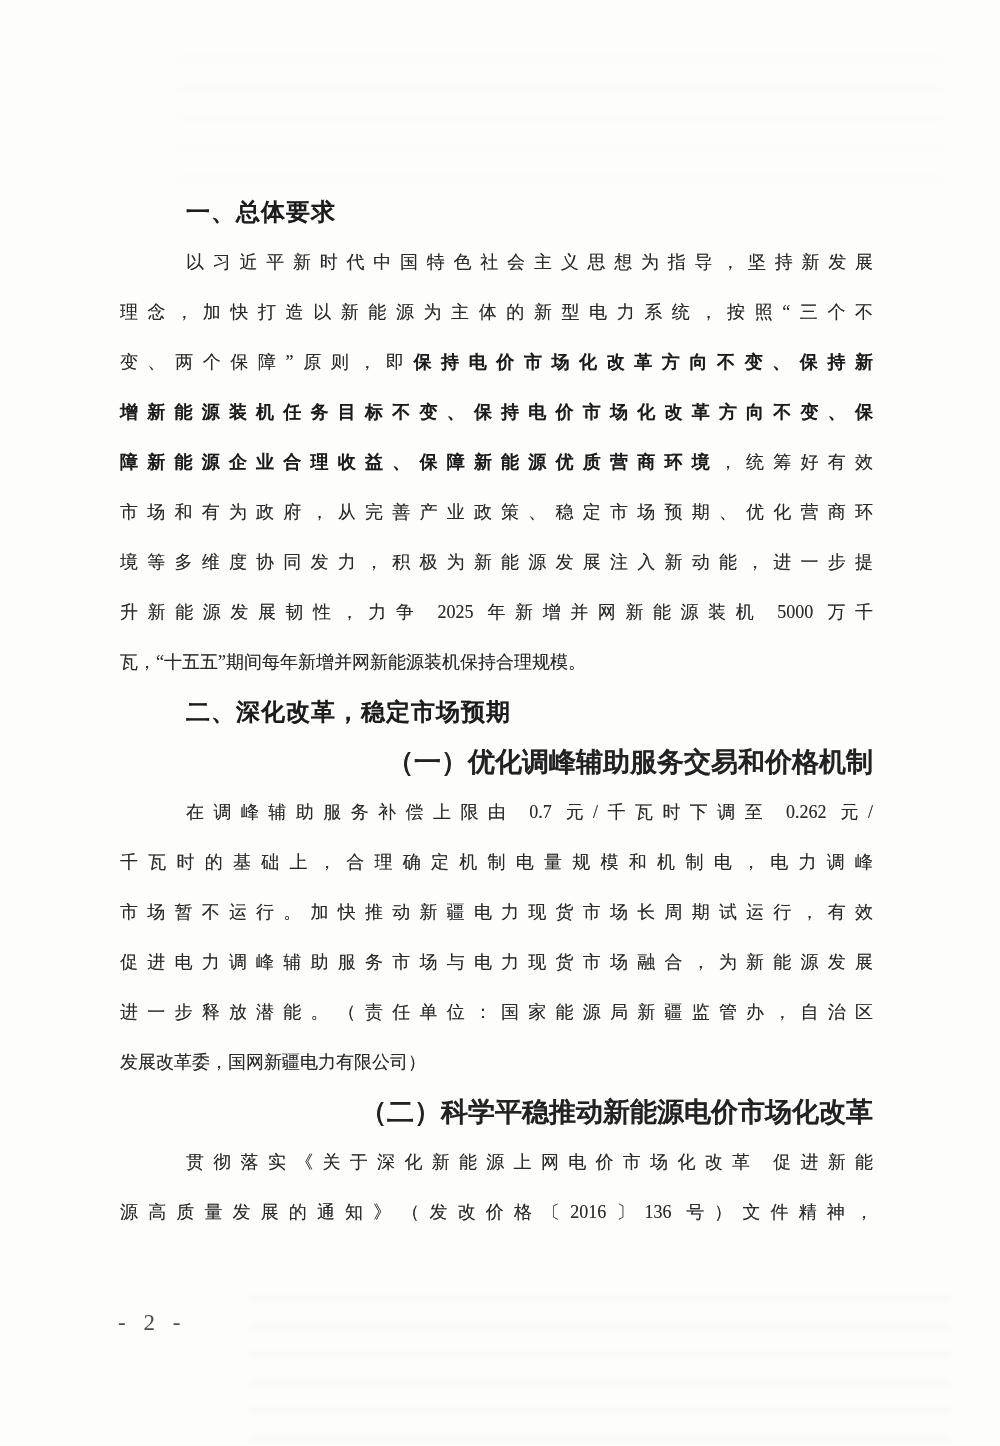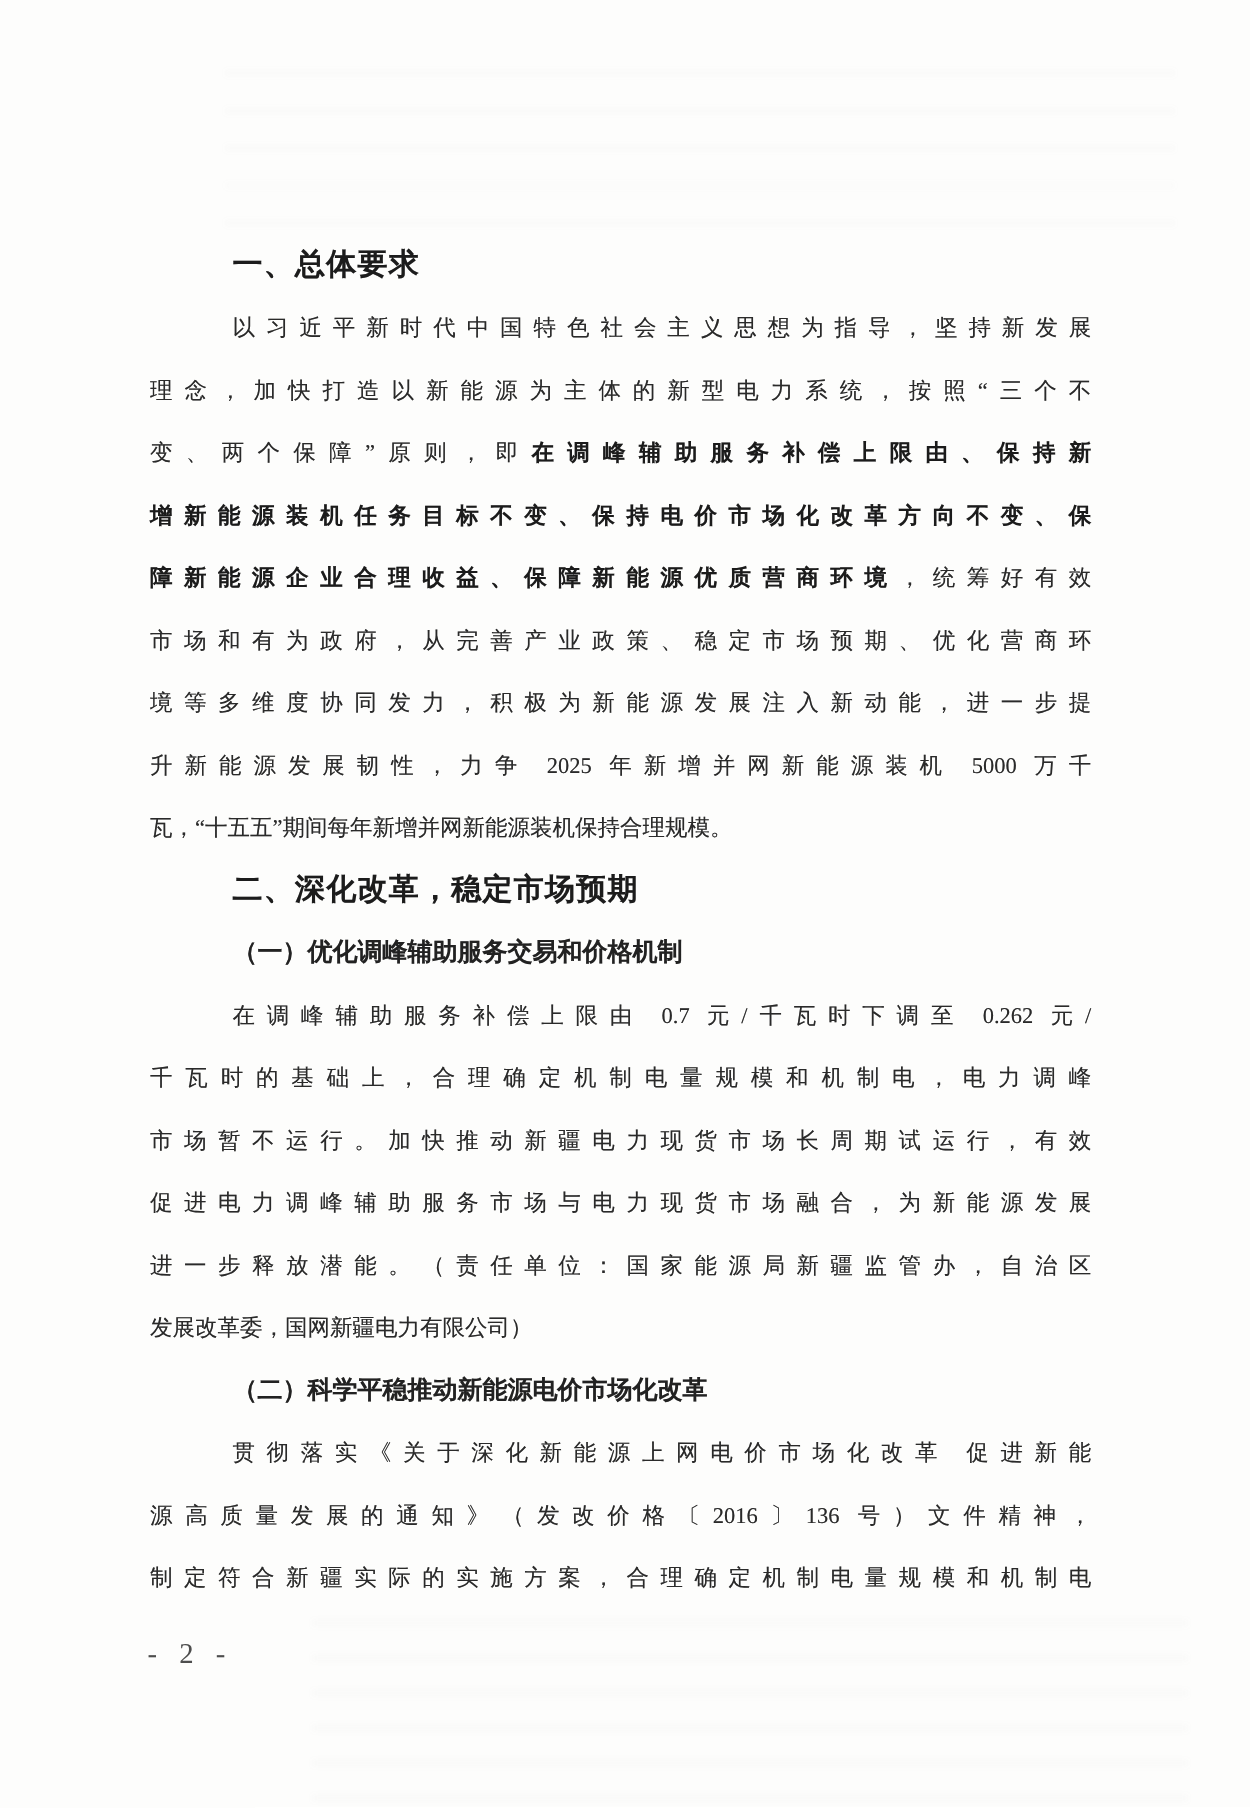--- a/index.html
+++ b/index.html
@@ -55,22 +55,23 @@
   .ind { padding-left: 66px; }
   .h-main {
     font-family: "Liberation Sans", "DejaVu Sans", sans-serif;
     font-weight: 700;
     font-size: 24px;
     color: #1c1c1c;
     letter-spacing: 1px;
   }
   .h-sub {
     font-weight: 600;
-    font-size: 20px;
+    font-size: 27px;
     color: #222222;
+    text-align: right;
   }
   .b {
     font-weight: 700;
     color: #1b1b1b;
   }
   .page-number {
     position: absolute;
     left: 118px;
     top: 1310px;
     font-size: 23px;
@@ -86,21 +87,21 @@
 
   <div class="ghost ghost-top"></div>
   <div class="ghost ghost-bottom"></div>
 
   <div class="content">
 
     <div class="line h-main ind">一、总体要求</div>
 
     <div class="line jst ind">以习近平新时代中国特色社会主义思想为指导，坚持新发展</div>
     <div class="line jst">理念，加快打造以新能源为主体的新型电力系统，按照“三个不</div>
-    <div class="line jst"><span>变、两个保障”原则，即</span><span class="b">在调峰辅助服务补偿上限由、保持新</span></div>
+    <div class="line jst"><span>变、两个保障”原则，即</span><span class="b">保持电价市场化改革方向不变、保持新</span></div>
     <div class="line jst"><span class="b">增新能源装机任务目标不变、保持电价市场化改革方向不变、保</span></div>
     <div class="line jst"><span class="b">障新能源企业合理收益、保障新能源优质营商环境</span><span>，统筹好有效</span></div>
     <div class="line jst">市场和有为政府，从完善产业政策、稳定市场预期、优化营商环</div>
     <div class="line jst">境等多维度协同发力，积极为新能源发展注入新动能，进一步提</div>
     <div class="line jst">升新能源发展韧性，力争 2025 年新增并网新能源装机 5000 万千</div>
     <div class="line">瓦，“十五五”期间每年新增并网新能源装机保持合理规模。</div>
 
     <div class="line h-main ind">二、深化改革，稳定市场预期</div>
 
     <div class="line h-sub ind">（一）优化调峰辅助服务交易和价格机制</div>
@@ -109,19 +110,18 @@
     <div class="line jst">千瓦时的基础上，合理确定机制电量规模和机制电，电力调峰</div>
     <div class="line jst">市场暂不运行。加快推动新疆电力现货市场长周期试运行，有效</div>
     <div class="line jst">促进电力调峰辅助服务市场与电力现货市场融合，为新能源发展</div>
     <div class="line jst">进一步释放潜能。（责任单位：国家能源局新疆监管办，自治区</div>
     <div class="line">发展改革委，国网新疆电力有限公司）</div>
 
     <div class="line h-sub ind">（二）科学平稳推动新能源电价市场化改革</div>
 
     <div class="line jst ind">贯彻落实《关于深化新能源上网电价市场化改革 促进新能</div>
     <div class="line jst">源高质量发展的通知》（发改价格〔2016〕136 号）文件精神，</div>
-    <div class="line jst">制定符合新疆实际的实施方案，合理确定机制电量规模和机制电</div>
 
   </div>
 
   <div class="page-number">- 2 -</div>
 
 </div>
 
 </body></html>

